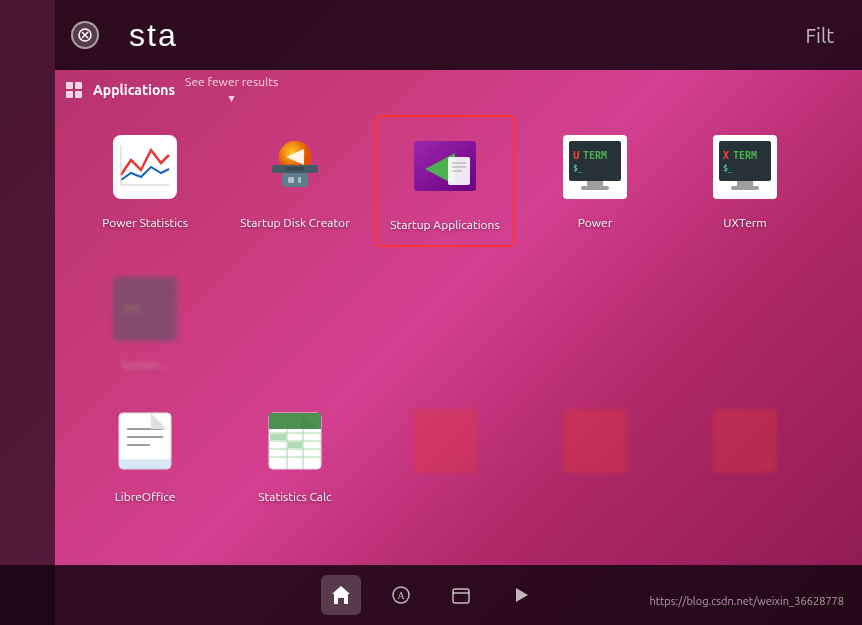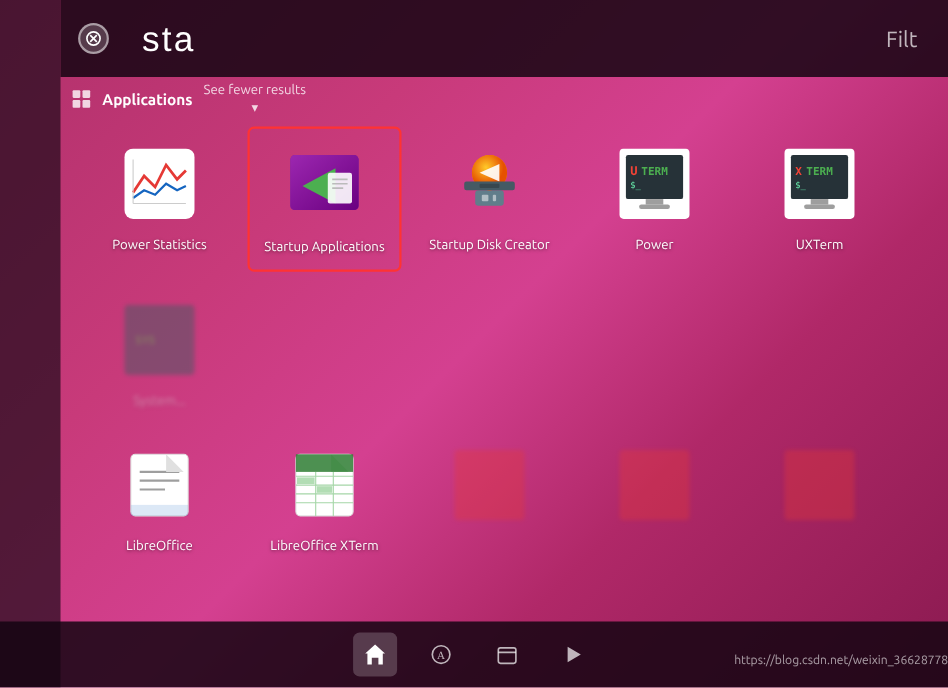--- a/index.html
+++ b/index.html
@@ -193,21 +193,21 @@
       color: rgba(255,255,255,0.85);
       font-size: 20px;
     }
 
     .taskbar-icon.active {
       background: rgba(255,255,255,0.2);
     }
 
     .taskbar-url {
       position: absolute;
-      right: 0;
+      right: 18px;
       bottom: 18px;
       color: rgba(255,255,255,0.6);
       font-size: 11px;
     }
 
     
     svg { display: block; }
 
     
     .row2 {
@@ -259,20 +259,46 @@
       <div class="app-icon-wrapper">
         <svg width="64" height="64" viewBox="0 0 64 64">
           <rect width="64" height="64" rx="8" fill="white"></rect>
           <polyline points="8,40 18,25 28,35 38,15 48,28 56,20" fill="none" stroke="#e53935" stroke-width="2.5"></polyline>
           <polyline points="8,45 18,38 28,42 38,32 48,38 56,34" fill="none" stroke="#1565c0" stroke-width="2"></polyline>
           <line x1="8" y1="50" x2="56" y2="50" stroke="#ccc" stroke-width="1"></line>
           <line x1="8" y1="10" x2="8" y2="50" stroke="#ccc" stroke-width="1"></line>
         </svg>
       </div>
       <span class="app-label">Power Statistics</span>
+    </div>
+
+    <div class="app-item">
+      <div class="app-icon-wrapper">
+        <svg width="70" height="64" viewBox="0 0 70 64">
+
+          <rect x="22" y="38" width="26" height="14" rx="3" fill="#607d8b"></rect>
+          <rect x="28" y="42" width="6" height="6" rx="1" fill="#b0bec5"></rect>
+          <rect x="38" y="42" width="3" height="6" rx="1" fill="#b0bec5"></rect>
+
+          <circle cx="35" cy="22" r="16" fill="#ff8f00"></circle>
+          <circle cx="35" cy="22" r="16" fill="url(#ballgrad)"></circle>
+          <defs>
+            <radialGradient id="ballgrad" cx="40%" cy="35%">
+              <stop offset="0%" style="stop-color:#ffca28;stop-opacity:1"></stop>
+              <stop offset="100%" style="stop-color:#e65100;stop-opacity:1"></stop>
+            </radialGradient>
+          </defs>
+
+          <polygon points="26,22 44,14 44,30" fill="white" opacity="0.9"></polygon>
+
+          <rect x="12" y="30" width="46" height="8" rx="2" fill="#455a64"></rect>
+          <rect x="26" y="32" width="18" height="4" rx="1" fill="#37474f"></rect>
+        </svg>
+      </div>
+      <span class="app-label">Startup Disk Creator</span>
     </div>
 
     <div class="app-item selected">
       <div class="app-icon-wrapper">
         <svg width="70" height="64" viewBox="0 0 70 64">
 
           <rect x="4" y="4" width="62" height="50" rx="4" fill="#7b1fa2"></rect>
           <rect x="4" y="4" width="62" height="50" rx="4" fill="url(#grad1)"></rect>
           <defs>
             <linearGradient id="grad1" x1="0%" y1="0%" x2="100%" y2="100%">
@@ -287,46 +313,20 @@
           <line x1="42" y1="26" x2="56" y2="26" stroke="#bbb" stroke-width="1.5"></line>
           <line x1="42" y1="30" x2="56" y2="30" stroke="#bbb" stroke-width="1.5"></line>
           <line x1="42" y1="34" x2="52" y2="34" stroke="#bbb" stroke-width="1.5"></line>
         </svg>
       </div>
       <span class="app-label">Startup Applications</span>
     </div>
 
     <div class="app-item">
       <div class="app-icon-wrapper">
-        <svg width="70" height="64" viewBox="0 0 70 64">
-
-          <rect x="22" y="38" width="26" height="14" rx="3" fill="#607d8b"></rect>
-          <rect x="28" y="42" width="6" height="6" rx="1" fill="#b0bec5"></rect>
-          <rect x="38" y="42" width="3" height="6" rx="1" fill="#b0bec5"></rect>
-
-          <circle cx="35" cy="22" r="16" fill="#ff8f00"></circle>
-          <circle cx="35" cy="22" r="16" fill="url(#ballgrad)"></circle>
-          <defs>
-            <radialGradient id="ballgrad" cx="40%" cy="35%">
-              <stop offset="0%" style="stop-color:#ffca28;stop-opacity:1"></stop>
-              <stop offset="100%" style="stop-color:#e65100;stop-opacity:1"></stop>
-            </radialGradient>
-          </defs>
-
-          <polygon points="26,22 44,14 44,30" fill="white" opacity="0.9"></polygon>
-
-          <rect x="12" y="30" width="46" height="8" rx="2" fill="#455a64"></rect>
-          <rect x="26" y="32" width="18" height="4" rx="1" fill="#37474f"></rect>
-        </svg>
-      </div>
-      <span class="app-label">Startup Disk Creator</span>
-    </div>
-
-    <div class="app-item">
-      <div class="app-icon-wrapper">
         <svg width="64" height="64" viewBox="0 0 64 64">
           <rect width="64" height="64" rx="4" fill="white"></rect>
 
           <rect x="6" y="6" width="52" height="40" rx="2" fill="#263238"></rect>
 
           <text x="10" y="24" font-size="11" font-weight="bold" fill="#f44336" font-family="monospace">U</text>
           <text x="20" y="24" font-size="10" font-weight="bold" fill="#4caf50" font-family="monospace">TERM</text>
           <text x="10" y="36" font-size="8" fill="#69f0ae" font-family="monospace">$_</text>
 
           <rect x="24" y="46" width="16" height="5" fill="#9e9e9e"></rect>
@@ -395,21 +395,21 @@
           <line x1="4" y1="32" x2="56" y2="32" stroke="#a5d6a7" stroke-width="1"></line>
           <line x1="4" y1="40" x2="56" y2="40" stroke="#a5d6a7" stroke-width="1"></line>
           <line x1="4" y1="48" x2="56" y2="48" stroke="#a5d6a7" stroke-width="1"></line>
           <line x1="22" y1="20" x2="22" y2="60" stroke="#a5d6a7" stroke-width="1"></line>
           <line x1="38" y1="20" x2="38" y2="60" stroke="#a5d6a7" stroke-width="1"></line>
 
           <rect x="5" y="25" width="16" height="6" fill="#66bb6a" opacity="0.5"></rect>
           <rect x="23" y="33" width="14" height="6" fill="#66bb6a" opacity="0.5"></rect>
         </svg>
       </div>
-      <span class="app-label">LibreOffice XTerm</span>
+      <span class="app-label">Statistics Calc</span>
     </div>
 
     <div class="app-item blurred">
       <div class="app-icon-wrapper">
         <svg width="64" height="64" viewBox="0 0 64 64">
           <rect width="64" height="64" rx="4" fill="#e53935" opacity="0.7"></rect>
         </svg>
       </div>
       <span class="app-label"></span>
     </div>

